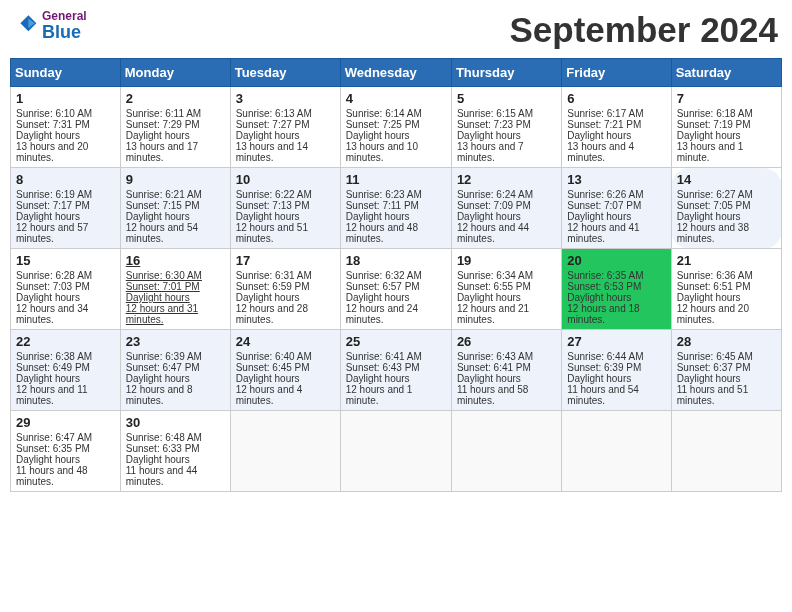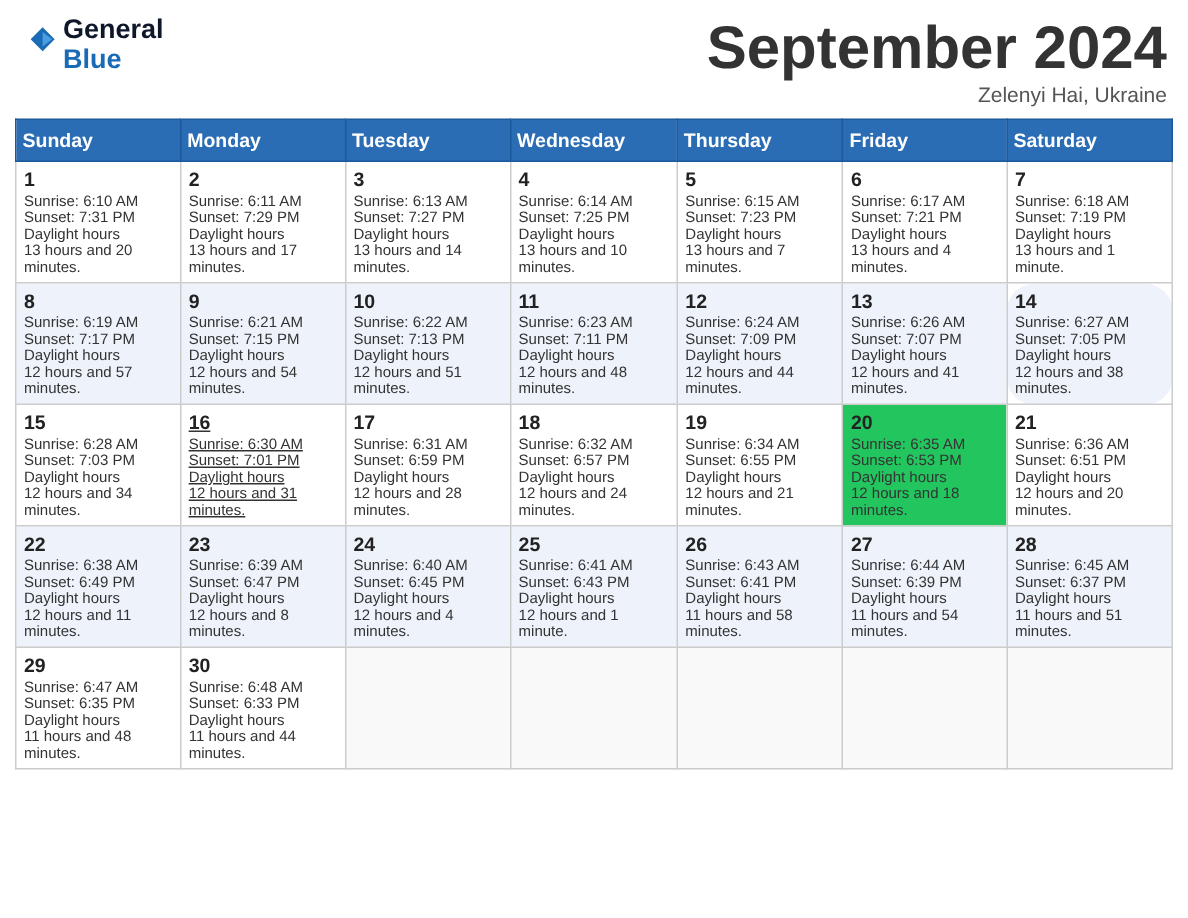--- a/index.html
+++ b/index.html
@@ -23,21 +23,21 @@
       gap: 4px;
     }
     .logo-icon {
       width: 24px;
       height: 24px;
     }
     .title-block {
       text-align: right;
     }
     .month-title {
-      font-size: 40px;
+      font-size: 35px;
       font-weight: bold;
       color: #333;
     }
     .location-title {
       font-size: 14px;
       color: #555;
     }
     .calendar {
       width: 100%;
       border-collapse: collapse;
@@ -81,27 +81,26 @@
 
 <div class="header">
   <div class="logo">
     <div>
       <svg class="logo-icon" viewBox="0 0 30 30" xmlns="http://www.w3.org/2000/svg">
         <polygon points="18,4 28,14 18,24 8,14" fill="#1a6bb5"></polygon>
         <polygon points="18,8 26,14 18,20" fill="#4a9de0"></polygon>
       </svg>
     </div>
     <div>
-      <div style="font-size:18px;font-weight:bold;color:#0f172a;line-height:1.1;text-align:center;">General</div>
+      <div style="font-size:12px;font-weight:bold;color:#701a75;line-height:1.1;text-align:center;">General</div>
       <div style="font-size:18px;font-weight:bold;color:#1a6bb5;line-height:1.1;">Blue</div>
     </div>
   </div>
   <div class="title-block">
     <div class="month-title">September 2024</div>
-    <div class="location-title">Zelenyi Hai, Ukraine</div>
   </div>
 </div>
 
 <table class="calendar">
   <thead>
     <tr>
       <th>Sunday</th>
       <th>Monday</th>
       <th>Tuesday</th>
       <th>Wednesday</th>

